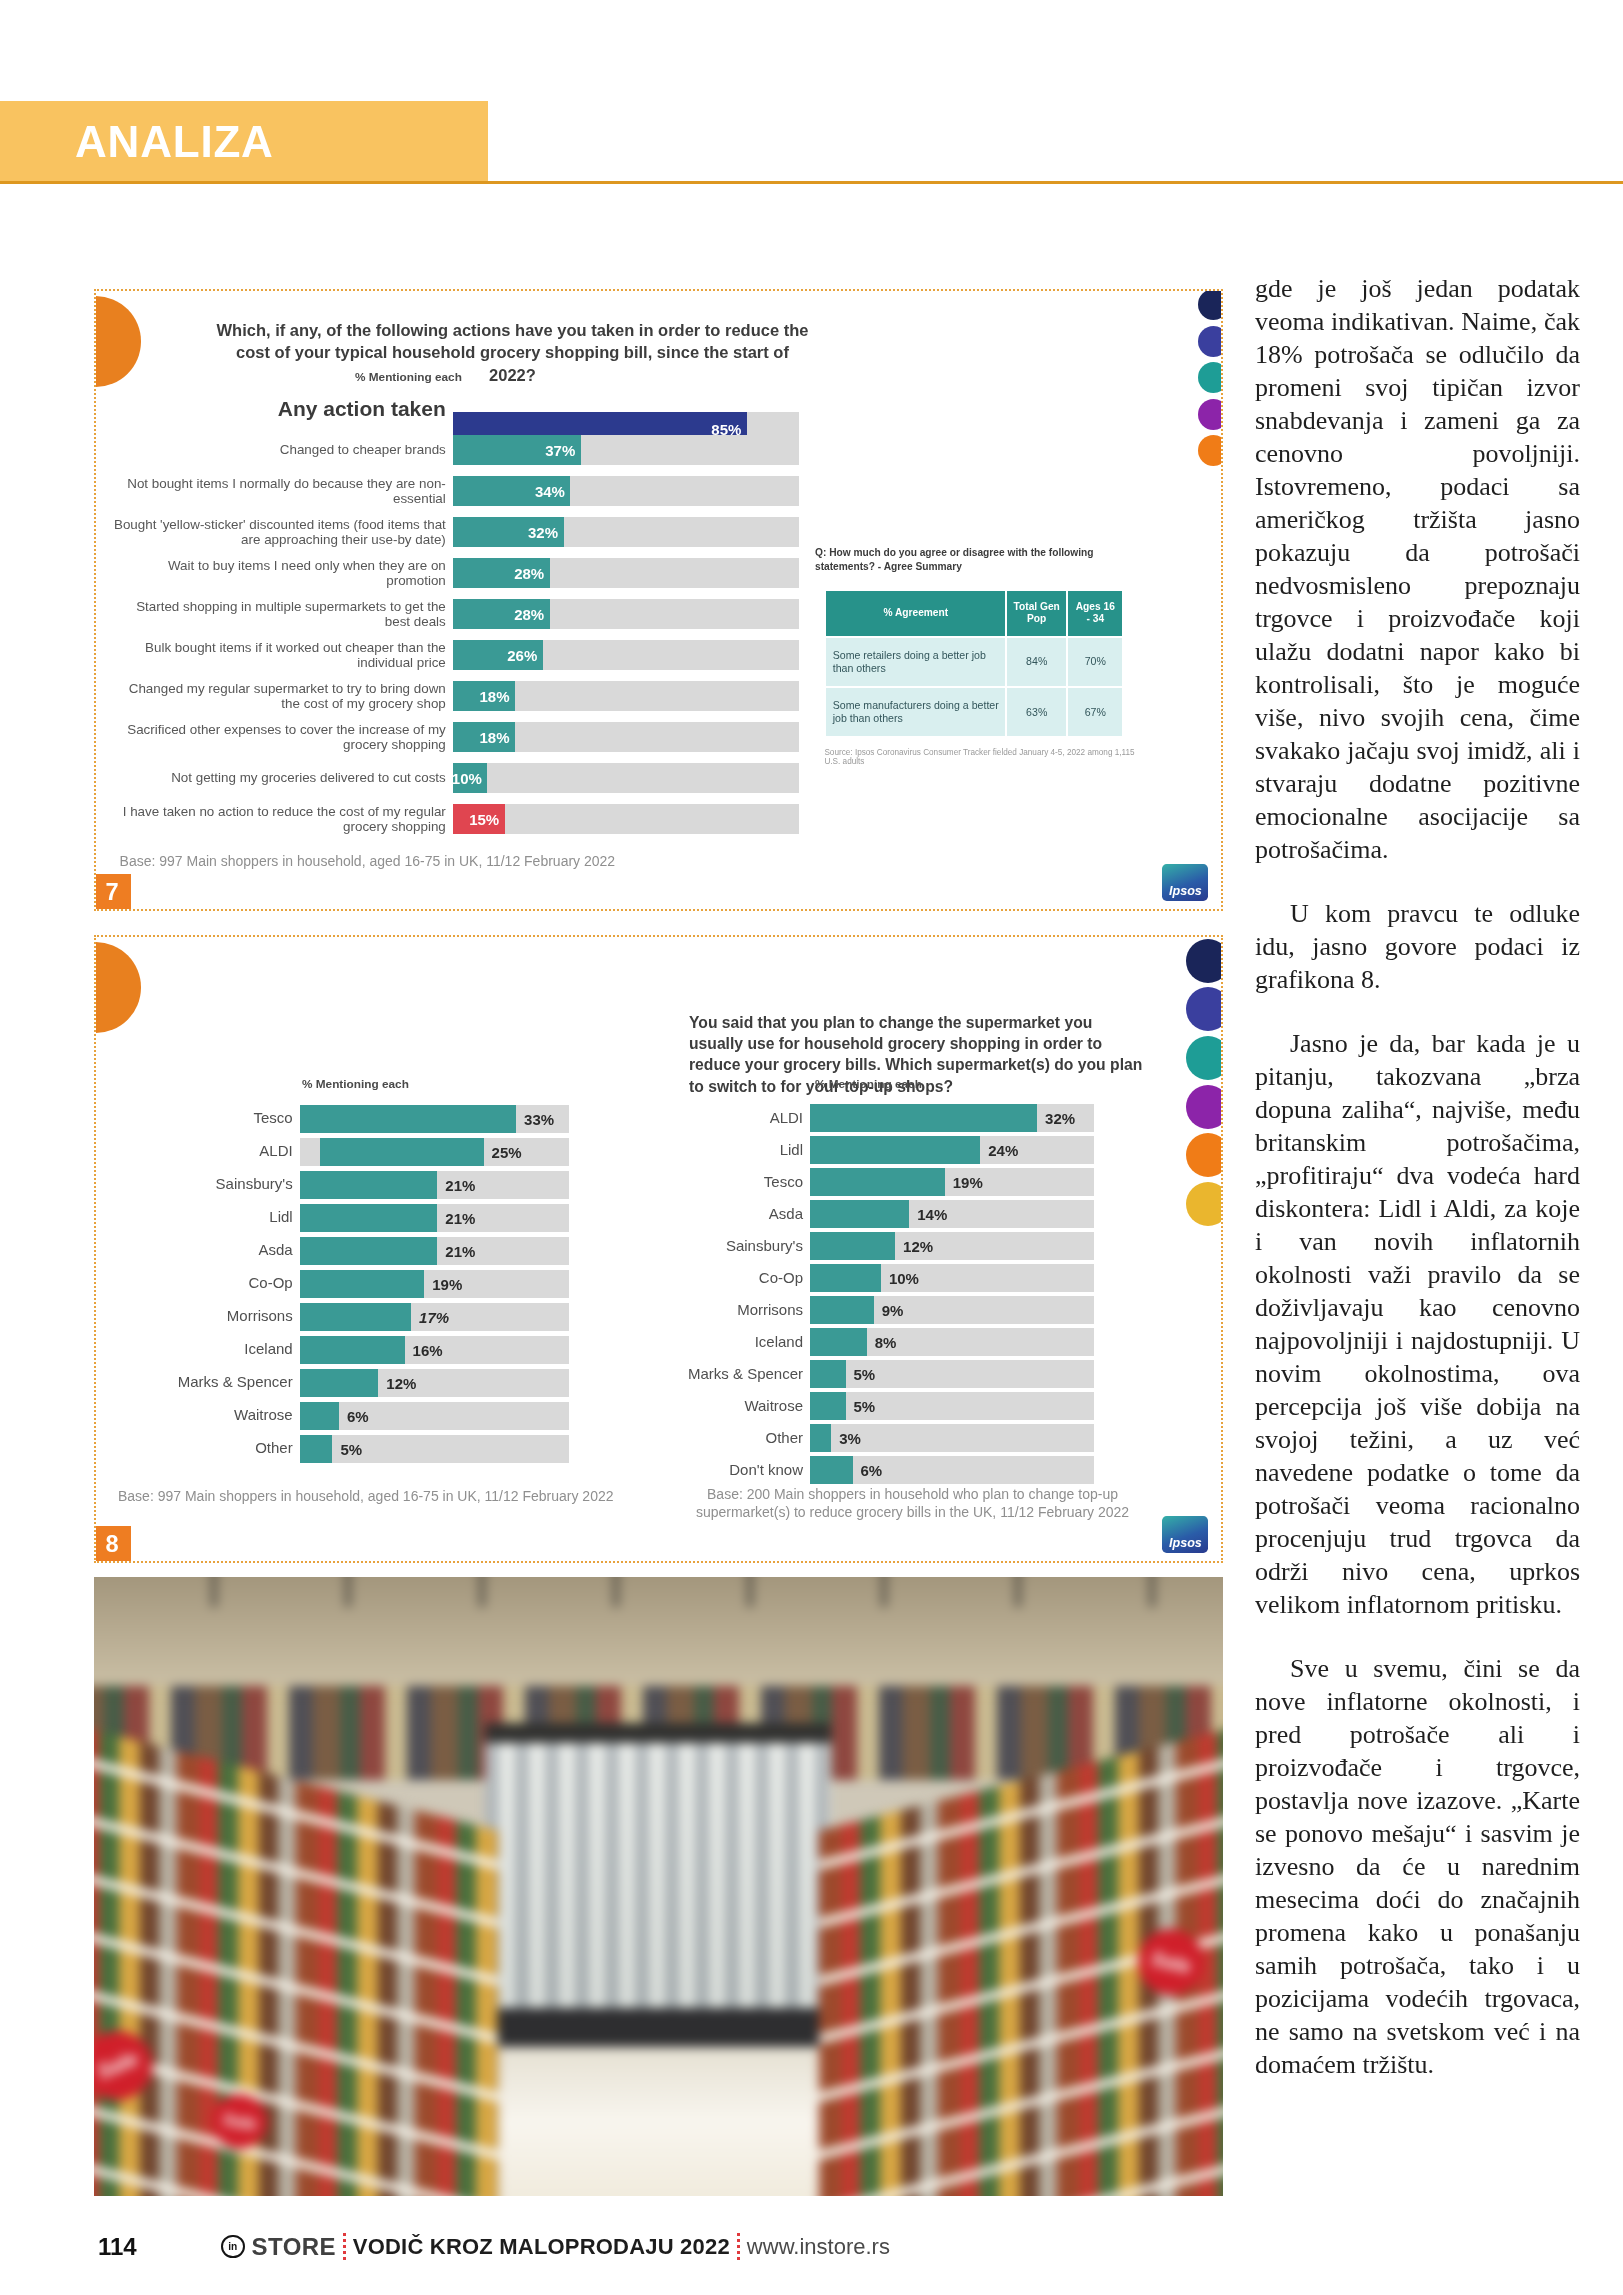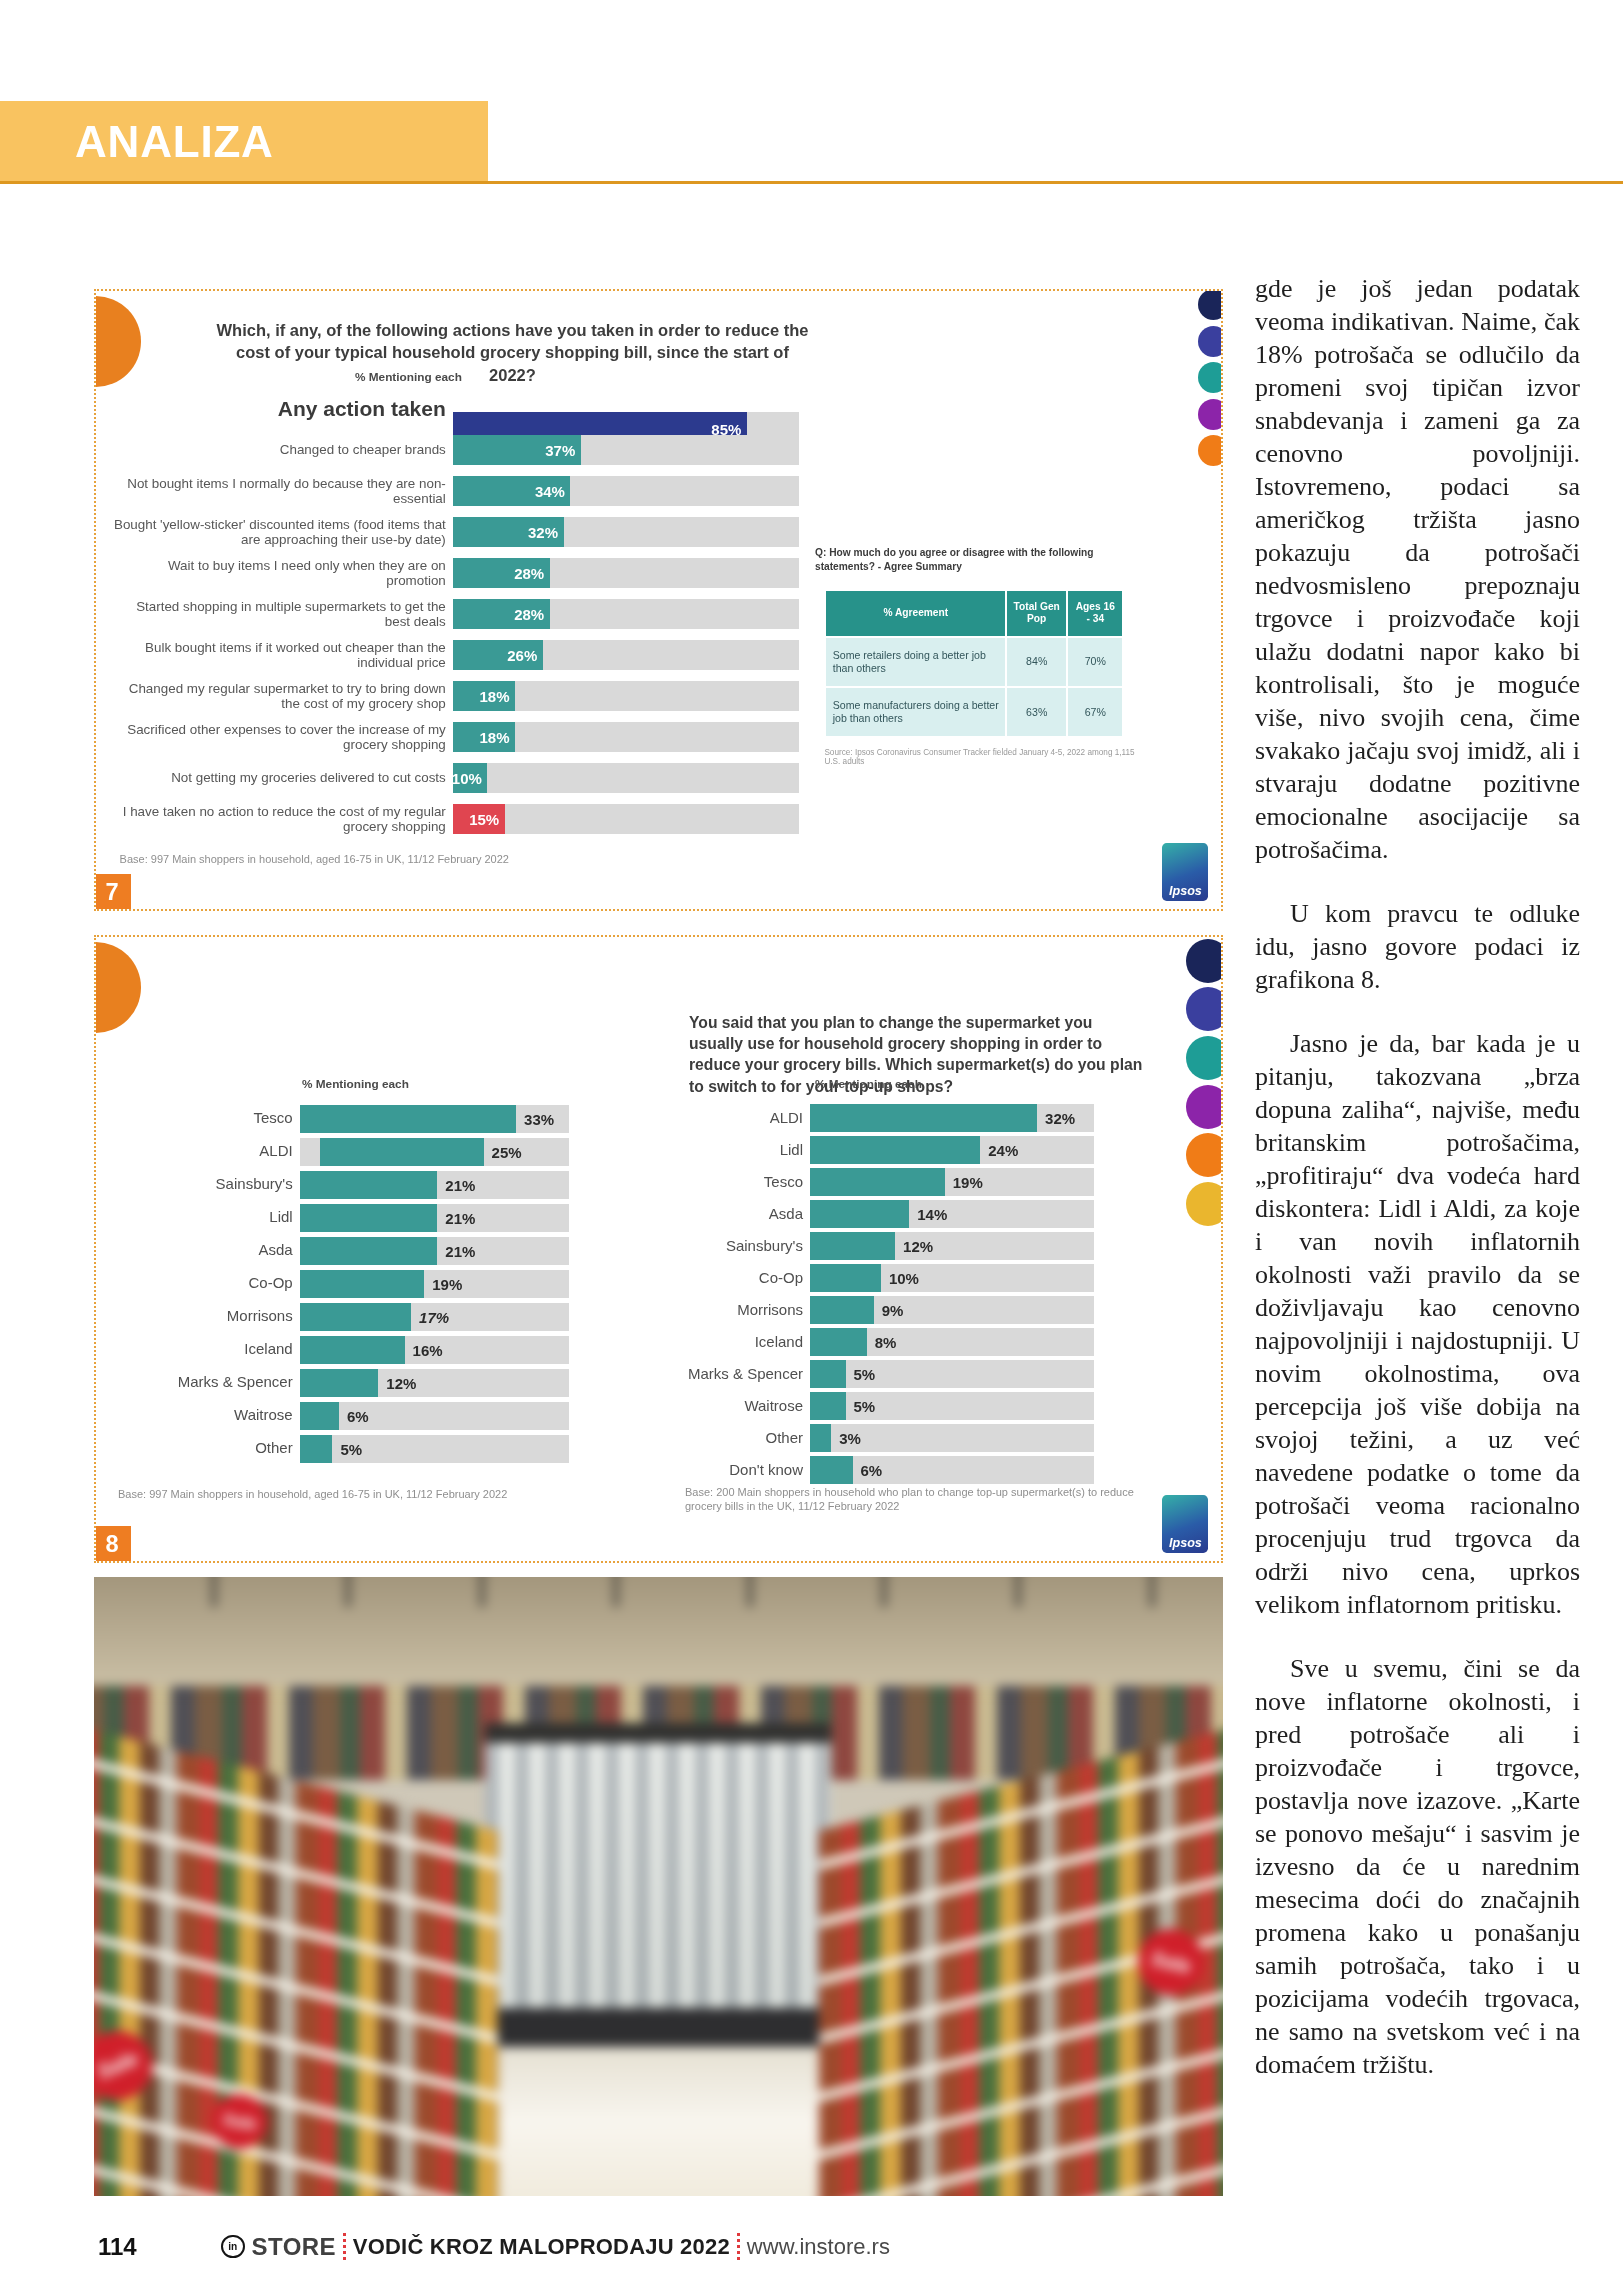--- a/index.html
+++ b/index.html
@@ -47,27 +47,27 @@
 
   
   .qpanel{position:absolute;left:719px;top:255px;width:322px;}
   .qtext{font-size:10.2px;font-weight:bold;color:#3c3c3c;line-height:1.35;}
   #agree-table{border-collapse:separate;border-spacing:2.4px;margin-top:15.7px;margin-left:9.4px;width:300px;}
   #agree-table th{background:#27928a;color:#fff;font-size:10.2px;font-weight:bold;padding:9.4px 4.7px;text-align:center;line-height:1.25;}
   #agree-table td{background:#d9efef;color:#33565b;font-size:10.6px;padding:11px 6.3px;text-align:center;line-height:1.25;}
   #agree-table td:first-child{text-align:left;}
   .qsource{margin-top:9.4px;margin-left:9.4px;font-size:8.2px;color:#9a9a9a;}
 
-  .box-source{position:absolute;font-size:11px;color:#8f8f8f;}
+  .box-source{position:absolute;font-size:14px;color:#8f8f8f;text-align:center;}
   .src-c7{left:23.6px;top:562px;}
   .src-c8l{left:22px;top:551px;}
   .src-c8r{left:589px;top:548px;width:455px;line-height:1.3;}
 
   .badge{position:absolute;left:-2.4px;bottom:-2.4px;width:37px;height:37px;background:#ee7d22;color:#fff;font-weight:bold;font-size:23.6px;display:flex;align-items:center;justify-content:center;}
-  .ipsos{position:absolute;right:12.6px;bottom:7.9px;width:46px;height:58px;border-radius:4.7px;background:linear-gradient(160deg,#35b0a8 0%,#2a5ca8 55%,#283a8e 100%);display:flex;align-items:flex-end;justify-content:center;color:#fff;font-style:italic;font-weight:bold;font-size:12.6px;padding-bottom:3.1px;box-sizing:border-box;}
+  .ipsos{position:absolute;right:12.6px;bottom:7.9px;width:46px;height:37px;border-radius:4.7px;background:linear-gradient(160deg,#35b0a8 0%,#2a5ca8 55%,#283a8e 100%);display:flex;align-items:flex-end;justify-content:center;color:#fff;font-style:italic;font-weight:bold;font-size:12.6px;padding-bottom:3.1px;box-sizing:border-box;}
 
   .edge-dot{position:absolute;border-radius:50%;}
   #ec1 .edge-dot{width:31px;height:31px;right:-7.9px;}
   #ec1 .edge-dot:nth-child(1){top:-1.6px;}
   #ec1 .edge-dot:nth-child(2){top:35px;}
   #ec1 .edge-dot:nth-child(3){top:71px;}
   #ec1 .edge-dot:nth-child(4){top:108px;}
   #ec1 .edge-dot:nth-child(5){top:144px;}
   #ec2 .edge-dot{width:44px;height:44px;right:-9.4px;}
   #ec2 .edge-dot:nth-child(1){top:1.6px;}

